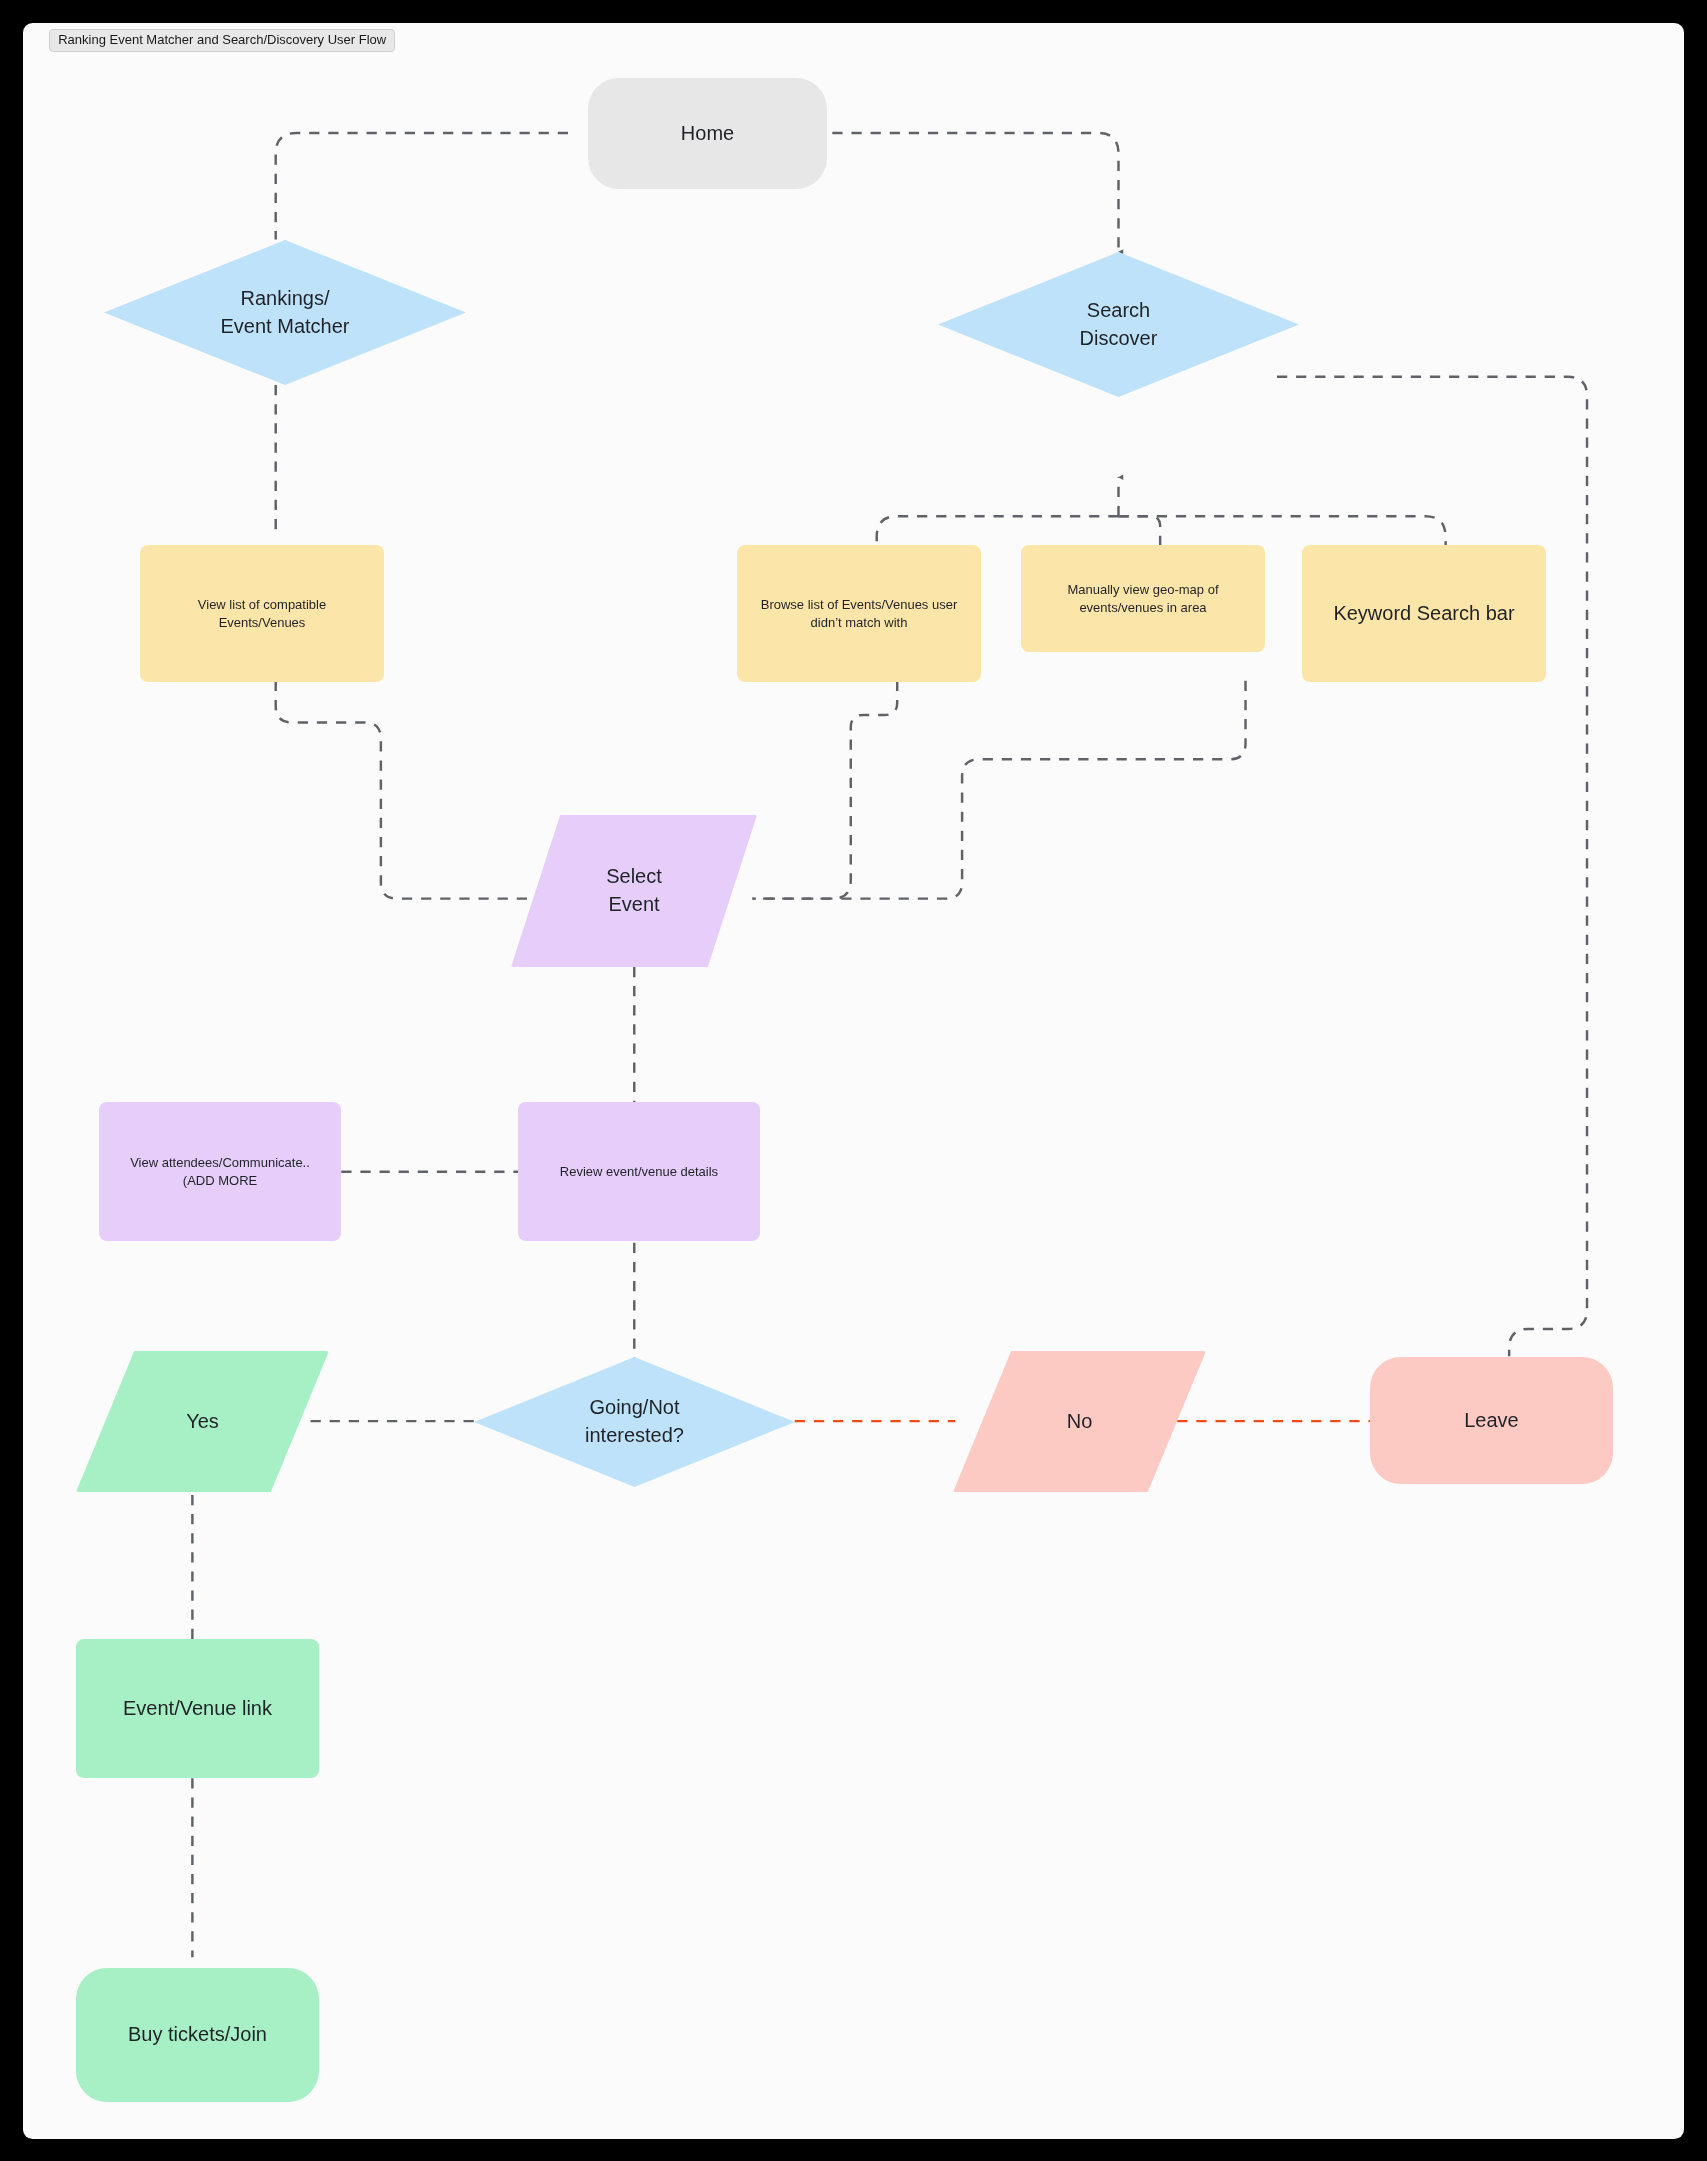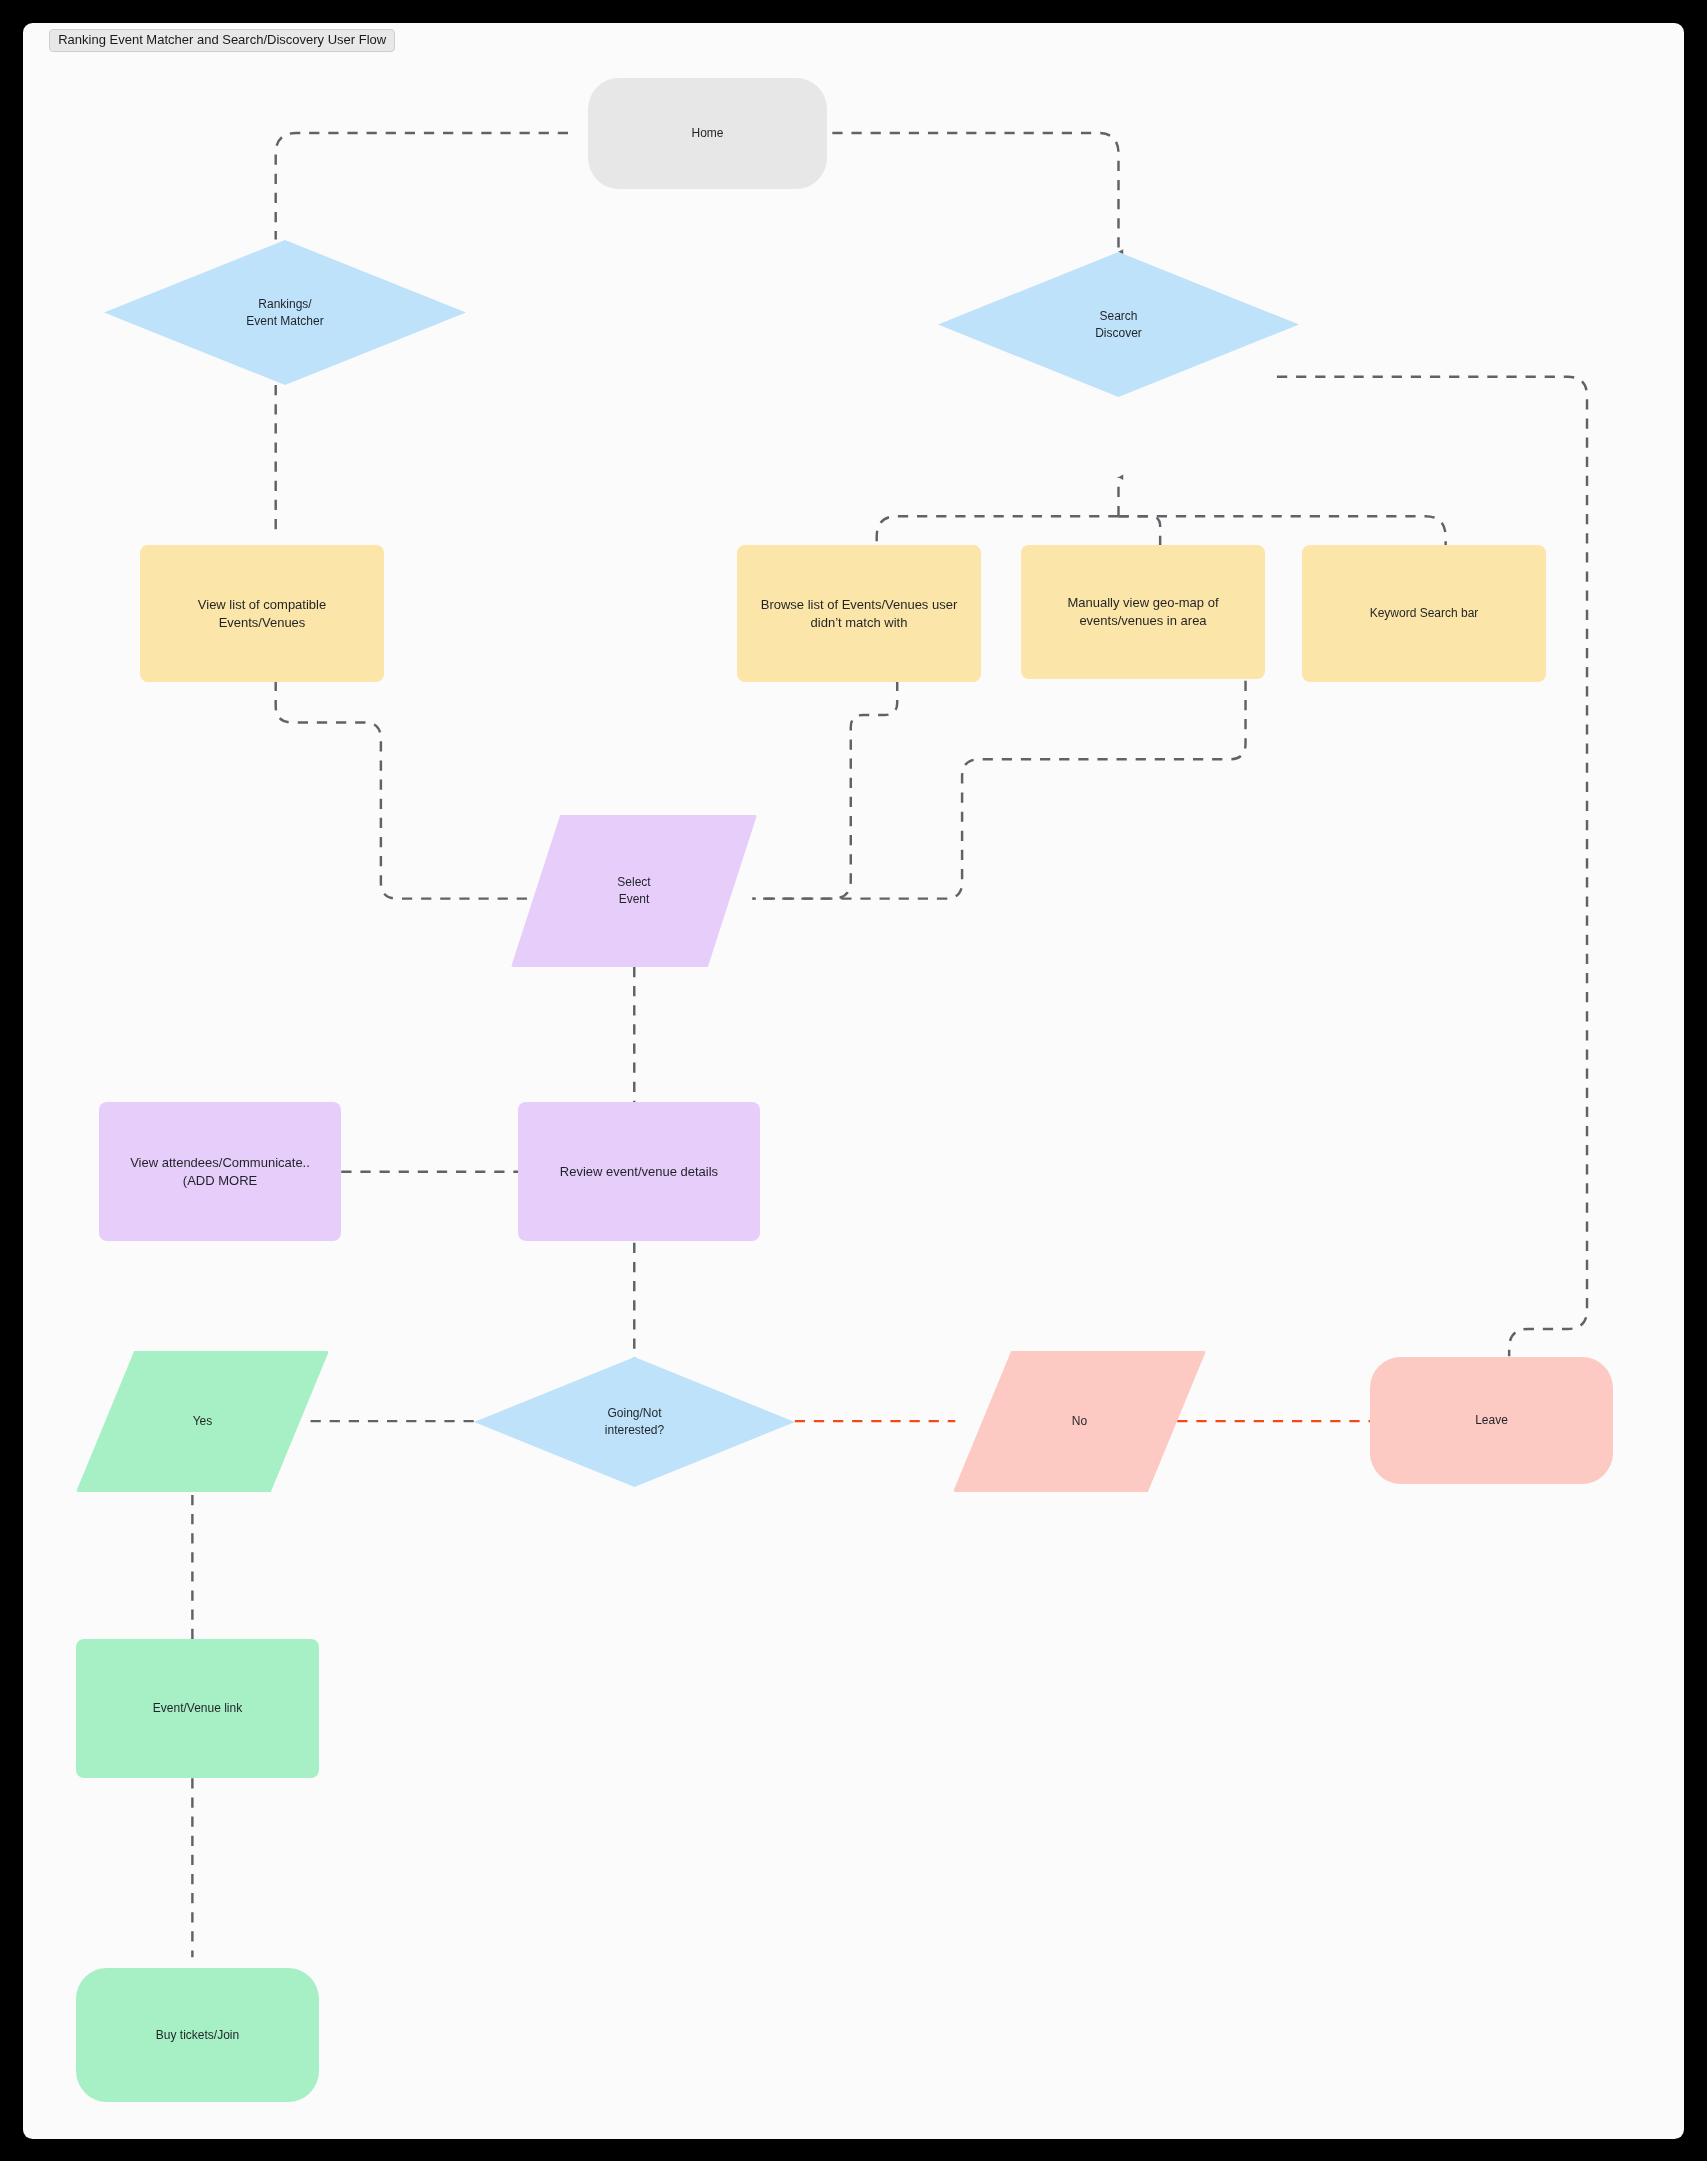--- a/index.html
+++ b/index.html
@@ -64,21 +64,21 @@
   .shape-para span { position: relative; z-index: 2; }
 
   
   .c-gray   { background: #e7e7e7; }
   .c-blue   { background: #bfe2fb; }
   .c-yellow { background: #fce5a8; }
   .c-purple { background: #e6cdfa; }
   .c-green  { background: #a7f0c6; }
   .c-pink   { background: #fcc9c3; }
 
-  .fs-lg  { font-size: 12px; }
+  .fs-lg  { font-size: 20px; }
   .fs-sm  { font-size: 13px; }
 </style>
 </head>
 <body>
 
 <div id="canvas-frame">
 
   <div id="title-chip">Ranking Event Matcher and Search/Discovery User Flow</div>
 
   <div id="diagram">
@@ -156,21 +156,21 @@
     </div>
 
     <div class="node shape-rect c-yellow fs-sm" style="left:117px; top:522px; width:244px; height:137px; padding:8.2px 20.5px;">
       <span>View list of compatible Events/Venues</span>
     </div>
 
     <div class="node shape-rect c-yellow fs-sm" style="left:714px; top:522px; width:244px; height:137px; padding:18px 15px;">
       <span>Browse list of Events/Venues user didn’t match with</span>
     </div>
 
-    <div class="node shape-rect c-yellow fs-sm" style="left:998px; top:522px; width:244px; height:134px; padding:8.2px 19px;">
+    <div class="node shape-rect c-yellow fs-sm" style="left:998px; top:522px; width:244px; height:107px; padding:8.2px 19px;">
       <span>Manually view geo-map of events/venues in area</span>
     </div>
 
     <div class="node shape-rect c-yellow fs-lg" style="left:1279px; top:522px; width:244px; height:137px; padding:8.2px 19px;">
       <span>Keyword Search bar</span>
     </div>
 
     <div class="node shape-para fs-lg" style="left:488px; top:792px; width:246px; height:152px;">
       <div class="para-bg c-purple" style="clip-path: polygon(20% 0%, 100% 0%, 80% 100%, 0% 100%); border-radius:2.7px;"></div>
       <span>

